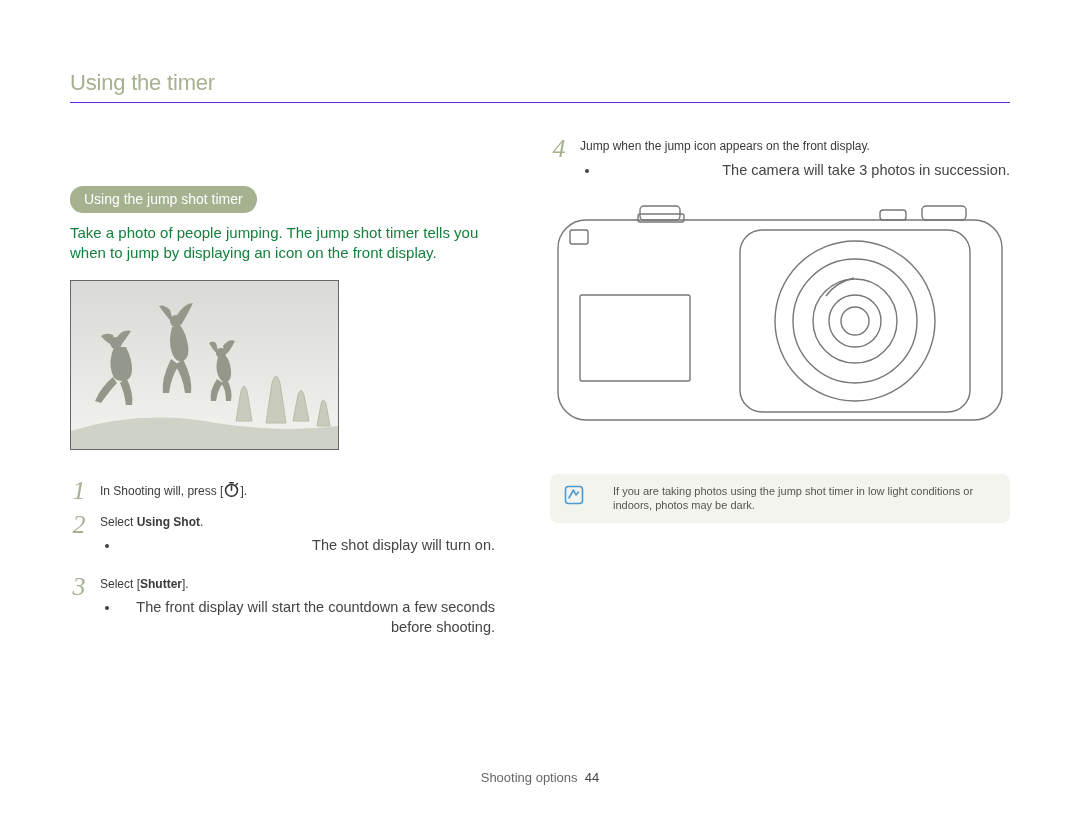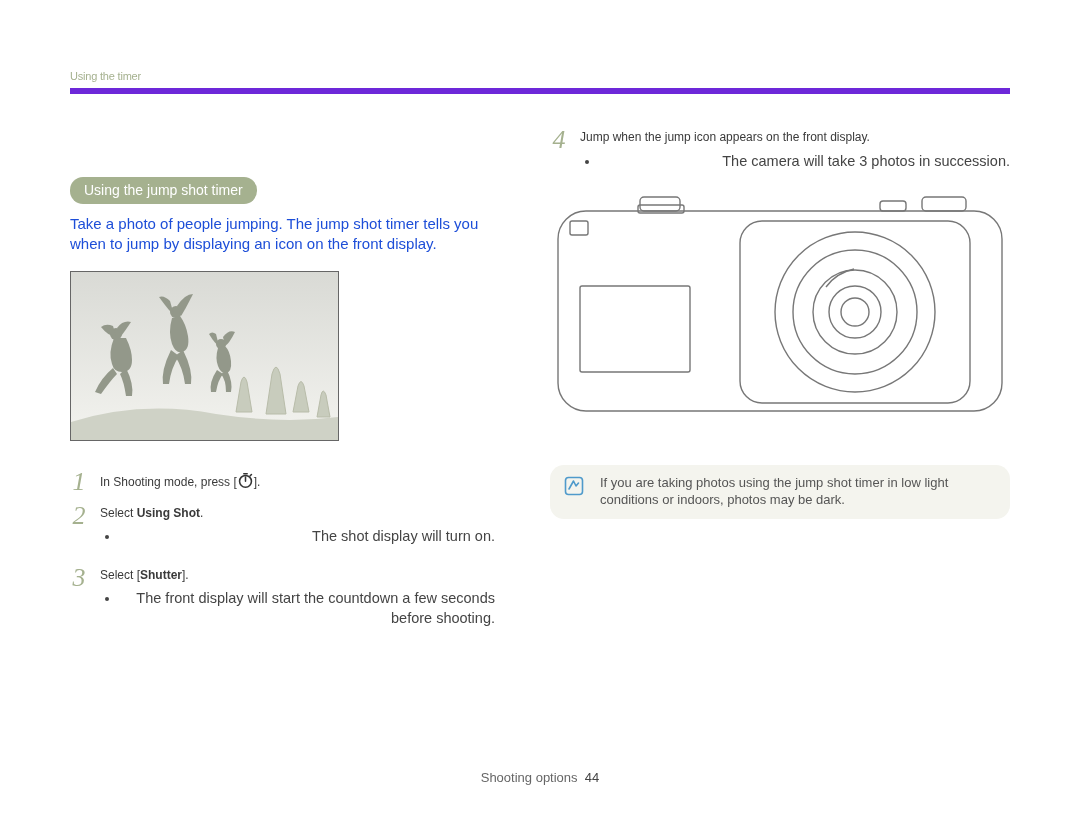--- a/index.html
+++ b/index.html
@@ -15,25 +15,25 @@
     position: relative;
   }
   .page {
     padding: 70px 70px 30px 70px;
     box-sizing: border-box;
     height: 100%;
     display: flex;
     flex-direction: column;
   }
   .header-title {
-    font-size: 11px;
+    font-size: 22px;
     color: #a5b18f;
     letter-spacing: -0.2px;
     padding-bottom: 6px;
-    border-bottom: 6px solid #6d28d9;
+    border-bottom: 1px solid #6d28d9;
     margin-bottom: 35px;
   }
   .columns {
     display: flex;
     gap: 55px;
     flex: 1;
   }
   .col {
     flex: 1;
   }
@@ -44,21 +44,21 @@
     font-size: 14px;
     padding: 5px 14px 6px 14px;
     border-radius: 13px;
     margin-bottom: 10px;
     font-weight: 400;
     margin-top: 48px;
   }
   .para {
     font-size: 15px;
     line-height: 1.35;
-    color: #1d4ed8;
+    color: #15803d;
     margin: 0 0 16px 0;
   }
   .illus-frame {
     border: 1.5px solid #666;
     width: 267px;
     height: 168px;
     position: relative;
     overflow: hidden;
     margin: 12px 0 28px 0;
     background: #ffffff;
@@ -101,27 +101,27 @@
   .timer-icon {
     display:inline-block;
     vertical-align: -3px;
   }
   .camera-illus {
     margin: 10px 0 40px 0;
     width: 460px;
   }
   .note-box {
     background: #f4f4ee;
-    border-radius: 14px;
+    border-radius: 8px;
     padding: 10px 14px;
-    font-size: 13px;
+    font-size: 11px;
     color: #555;
     line-height: 1.3;
     display: flex;
-    gap: 16px;
+    gap: 29px;
     align-items: flex-start;
   }
   .note-icon {
     margin-top: 1px;
     flex-shrink:0;
   }
   .footer {
     text-align: center;
     font-size: 13px;
     color: #666;
@@ -185,21 +185,21 @@
             <path d="M156,98 q6,12 4,22 l-5,0 q0,-12 -5,-18 z"></path>
           </g>
         </svg>
       </div>
 
       
       <div class="step">
         <div class="step-num">1</div>
         <div class="step-body">
           <span class="step-text">
-            <span>In Shooting mode, press [</span><svg class="timer-icon" width="17" height="17" viewBox="0 0 20 20">
+            <span>In Shooting will, press [</span><svg class="timer-icon" width="17" height="17" viewBox="0 0 20 20">
                 <circle cx="10" cy="11" r="7" fill="none" stroke="#333" stroke-width="1.8"></circle>
                 <path d="M10 11 L10 6" stroke="#333" stroke-width="1.8" stroke-linecap="round"></path>
                 <path d="M8 2 L12 2" stroke="#333" stroke-width="1.8" stroke-linecap="round"></path>
                 <path d="M15.5 4.5 L17 3" stroke="#333" stroke-width="1.8" stroke-linecap="round"></path>
               </svg><span>].</span>
           </span>
         </div>
       </div>
 
       

